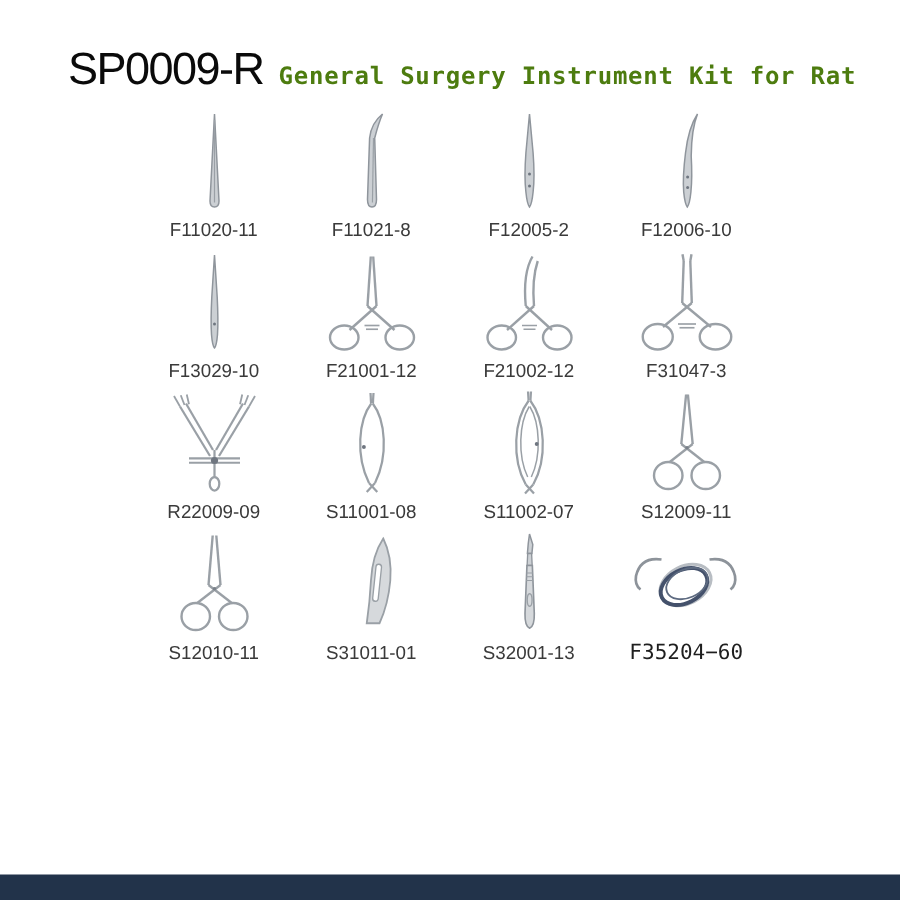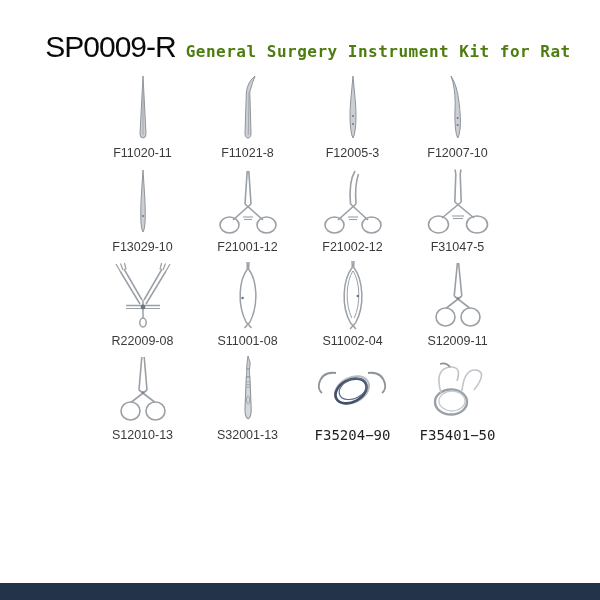--- a/index.html
+++ b/index.html
@@ -76,31 +76,31 @@
         <figcaption class="code">F11021-8</figcaption>
       </figure>
       <figure class="cell">
         <div class="img">
           <svg viewBox="0 0 96 70" width="96" height="70" xmlns="http://www.w3.org/2000/svg">
             <path d="M48,4 L45.6,30 Q44.4,46 45.6,56 Q46.4,64 48,66 Q49.6,64 50.4,56 Q51.6,46 50.4,30 Z" fill="#ccd0d4" stroke="#8f959c" stroke-width="1"></path>
             <circle cx="48" cy="44" r="1" fill="#6f7680"></circle>
             <circle cx="48" cy="52" r="1" fill="#6f7680"></circle>
           </svg>
         </div>
-        <figcaption class="code">F12005-3</figcaption>
-      </figure>
-      <figure class="cell">
-        <div class="img">
-          <svg viewBox="0 0 96 70" width="96" height="70" xmlns="http://www.w3.org/2000/svg">
-            <path d="M41,4 Q47,13 49,30 Q51,46 50.2,56 Q49.4,64 47.8,66 Q46.2,64 45.4,56 Q44.4,46 45.2,32 Q45,14 41,4 Z" fill="#ccd0d4" stroke="#8f959c" stroke-width="1"></path>
-            <circle cx="47.6" cy="46" r="1" fill="#6f7680"></circle>
-            <circle cx="47.6" cy="53" r="1" fill="#6f7680"></circle>
-          </svg>
-        </div>
-        <figcaption class="code">F12007-10</figcaption>
+        <figcaption class="code">F12005-2</figcaption>
+      </figure>
+      <figure class="cell">
+        <div class="img">
+          <svg viewBox="0 0 96 70" width="96" height="70" xmlns="http://www.w3.org/2000/svg">
+            <path d="M55,4 Q49,13 47,30 Q45,46 45.8,56 Q46.6,64 48.2,66 Q49.8,64 50.6,56 Q51.6,46 50.8,32 Q51,14 55,4 Z" fill="#ccd0d4" stroke="#8f959c" stroke-width="1"></path>
+            <circle cx="48.4" cy="46" r="1" fill="#6f7680"></circle>
+            <circle cx="48.4" cy="53" r="1" fill="#6f7680"></circle>
+          </svg>
+        </div>
+        <figcaption class="code">F12006-10</figcaption>
       </figure>
       <figure class="cell">
         <div class="img">
           <svg viewBox="0 0 96 70" width="96" height="70" xmlns="http://www.w3.org/2000/svg">
             <path d="M48,4 L46.2,32 Q45.4,48 46,57 Q46.6,64.5 48,66 Q49.4,64.5 50,57 Q50.6,48 49.8,32 Z" fill="#ccd0d4" stroke="#8f959c" stroke-width="1"></path>
             <circle cx="48" cy="50" r="1" fill="#6f7680"></circle>
           </svg>
         </div>
         <figcaption class="code">F13029-10</figcaption>
       </figure>
@@ -148,21 +148,21 @@
               <path d="M50.2,8 L51,3.5"></path>
               <path d="M44.8,36 L64,52"></path>
               <path d="M51.2,36 L32,52"></path>
               <ellipse cx="28.5" cy="58.5" rx="10" ry="8.5"></ellipse>
               <ellipse cx="67" cy="58.5" rx="10.5" ry="8.5"></ellipse>
               <path d="M42,50 L54,50" stroke-width="1.1"></path>
               <path d="M43,52.5 L53,52.5" stroke-width="1.1"></path>
             </g>
           </svg>
         </div>
-        <figcaption class="code">F31047-5</figcaption>
+        <figcaption class="code">F31047-3</figcaption>
       </figure>
       <figure class="cell">
         <div class="img">
           <svg viewBox="0 0 96 70" width="96" height="70" xmlns="http://www.w3.org/2000/svg">
             <g fill="none" stroke="#9aa0a6" stroke-width="1.5">
               <path d="M25,11 L45,44"></path>
               <path d="M29,9 L47,40"></path>
               <path d="M71,11 L51,44"></path>
               <path d="M67,9 L49,40"></path>
               <path d="M31,45.5 L65,45.5"></path>
@@ -175,21 +175,21 @@
               <path d="M25,11 L21,4"></path>
               <path d="M28,10 L25.5,3.5"></path>
               <path d="M31,9.5 L29.5,3"></path>
               <path d="M71,11 L75,4"></path>
               <path d="M68,10 L70.5,3.5"></path>
               <path d="M65,9.5 L66.5,3"></path>
             </g>
             <circle cx="48" cy="47" r="2.4" fill="#6f7680"></circle>
           </svg>
         </div>
-        <figcaption class="code">R22009-08</figcaption>
+        <figcaption class="code">R22009-09</figcaption>
       </figure>
       <figure class="cell">
         <div class="img">
           <svg viewBox="0 0 96 70" width="96" height="70" xmlns="http://www.w3.org/2000/svg">
             <g fill="none" stroke="#9aa0a6" stroke-width="1.5">
               <path d="M47.5,9 C39,20 37,44 46,62"></path>
               <path d="M48.5,9 C57,20 59,44 50,62"></path>
               <path d="M46,62 L51.5,68"></path>
               <path d="M50,62 L44.5,68"></path>
               <path d="M47.4,9 L47,2"></path>
@@ -209,21 +209,21 @@
               <path d="M47.8,11 C41,22 40,44 46.8,58" stroke-width="1"></path>
               <path d="M48.2,11 C55,22 56,44 49.2,58" stroke-width="1"></path>
               <path d="M45.5,63 L51,69"></path>
               <path d="M50.5,63 L45,69"></path>
               <path d="M47.4,7 L47,1"></path>
               <path d="M48.6,7 L49,1"></path>
             </g>
             <circle cx="52.8" cy="36" r="1.3" fill="#6f7680"></circle>
           </svg>
         </div>
-        <figcaption class="code">S11002-04</figcaption>
+        <figcaption class="code">S11002-07</figcaption>
       </figure>
       <figure class="cell">
         <div class="img">
           <svg viewBox="0 0 96 70" width="96" height="70" xmlns="http://www.w3.org/2000/svg">
             <g fill="none" stroke="#9aa0a6" stroke-width="1.6">
               <path d="M47.4,3 L44.2,36"></path>
               <path d="M48.6,3 L51.8,36"></path>
               <path d="M44.2,36 L59.5,48"></path>
               <path d="M51.8,36 L36.5,48"></path>
               <ellipse cx="35.5" cy="57" rx="9.5" ry="9"></ellipse>
@@ -241,21 +241,31 @@
               <path d="M46.8,3 L44,36"></path>
               <path d="M49.2,3 L52,36"></path>
               <path d="M44,36 L59.5,48"></path>
               <path d="M52,36 L36.5,48"></path>
               <ellipse cx="35.5" cy="57" rx="9.5" ry="9"></ellipse>
               <ellipse cx="60.5" cy="57" rx="9.5" ry="9"></ellipse>
             </g>
             <circle cx="48" cy="38.5" r="1.2" fill="#7a818a"></circle>
           </svg>
         </div>
-        <figcaption class="code">S12010-13</figcaption>
+        <figcaption class="code">S12010-11</figcaption>
+      </figure>
+      <figure class="cell">
+        <div class="img">
+          <svg viewBox="0 0 96 70" width="96" height="70" xmlns="http://www.w3.org/2000/svg">
+            <path d="M55.5,5 Q61.5,17 60.2,33 Q58.8,49 53,61.5 L44.5,61.5 Q46.5,48 47.3,33 Q48.2,16 55.5,5 Z" fill="#d6d9dc" stroke="#9aa0a6" stroke-width="1.2"></path>
+            <path d="M52.5,24 L50.3,45" stroke="#9aa0a6" stroke-width="4.6" stroke-linecap="round" fill="none"></path>
+            <path d="M52.5,24 L50.3,45" stroke="#ffffff" stroke-width="2.8" stroke-linecap="round" fill="none"></path>
+          </svg>
+        </div>
+        <figcaption class="code">S31011-01</figcaption>
       </figure>
       <figure class="cell">
         <div class="img">
           <svg viewBox="0 0 96 70" width="96" height="70" xmlns="http://www.w3.org/2000/svg">
             <path d="M48,2 L50.2,9 L49.6,15 L46.6,15 L47.2,8 Z" fill="#cdd1d5" stroke="#8f959c" stroke-width="1"></path>
             <path d="M46.8,15 L46.4,23 L49.8,23 L49.4,15 Z" fill="#cdd1d5" stroke="#8f959c" stroke-width="0.9"></path>
             <path d="M46.3,23 L45,55 Q44.8,63.5 48.1,64.8 Q51.4,63.5 51.2,55 L49.9,23 Z" fill="#d6d9dc" stroke="#8f959c" stroke-width="1.1"></path>
             <path d="M46,28 L50.3,28 M45.9,30.5 L50.4,30.5 M45.8,33 L50.5,33" stroke="#9aa0a6" stroke-width="0.8" fill="none"></path>
             <ellipse cx="48.1" cy="46" rx="1.6" ry="4.2" fill="none" stroke="#9aa0a6" stroke-width="0.9"></ellipse>
           </svg>
@@ -267,33 +277,19 @@
           <svg viewBox="0 0 96 70" width="96" height="70" xmlns="http://www.w3.org/2000/svg">
             <g fill="none">
               <ellipse cx="47" cy="36" rx="18" ry="12.5" transform="rotate(-27 47 36)" stroke="#b8bdc3" stroke-width="2"></ellipse>
               <ellipse cx="46" cy="37" rx="16.5" ry="11" transform="rotate(-27 46 37)" stroke="#44516b" stroke-width="2.6"></ellipse>
               <ellipse cx="48" cy="35" rx="14.5" ry="9.5" transform="rotate(-24 48 35)" stroke="#5d6a80" stroke-width="1.2"></ellipse>
               <path d="M31,19 Q17,17 14,30 Q13,36 17,39" stroke="#8d939a" stroke-width="1.8"></path>
               <path d="M63,19 Q77,17 80,30 Q81,36 77,39" stroke="#8d939a" stroke-width="1.8"></path>
             </g>
           </svg>
         </div>
-        <figcaption class="code">F35204−90</figcaption>
-      </figure>
-      <figure class="cell suture">
-        <div class="img">
-          <svg viewBox="0 0 96 70" width="96" height="70" xmlns="http://www.w3.org/2000/svg">
-            <g fill="none">
-              <ellipse cx="41" cy="48" rx="16" ry="12.5" stroke="#9aa0a6" stroke-width="2.4"></ellipse>
-              <ellipse cx="42" cy="47" rx="13" ry="10" stroke="#c6cacf" stroke-width="1.3"></ellipse>
-              <path d="M31,39 Q24,15 40,13 Q52,12 47,27" stroke="#c0c5ca" stroke-width="1.6"></path>
-              <path d="M52,37 Q54,15 66,16 Q78,18 64,36" stroke="#c0c5ca" stroke-width="1.6"></path>
-              <path d="M40,13 Q36,8 30,10" stroke="#8d939a" stroke-width="1.8"></path>
-            </g>
-          </svg>
-        </div>
-        <figcaption class="code">F35401−50</figcaption>
+        <figcaption class="code">F35204−60</figcaption>
       </figure>
     </div>
 
   <div class="footer-bar"></div>
 
 </div>
 
 </body></html>

